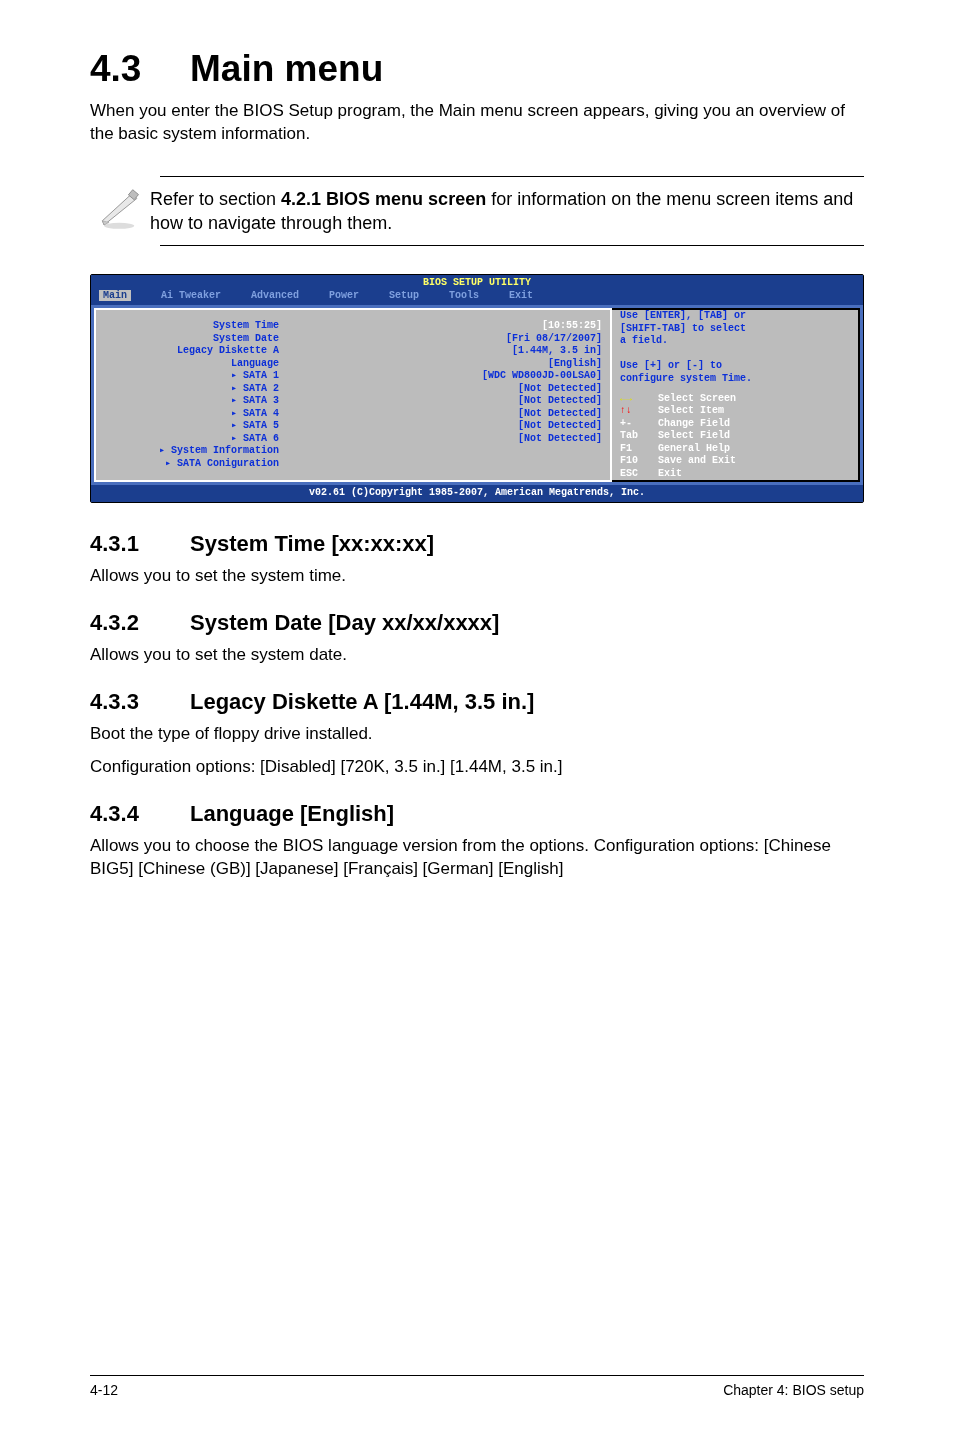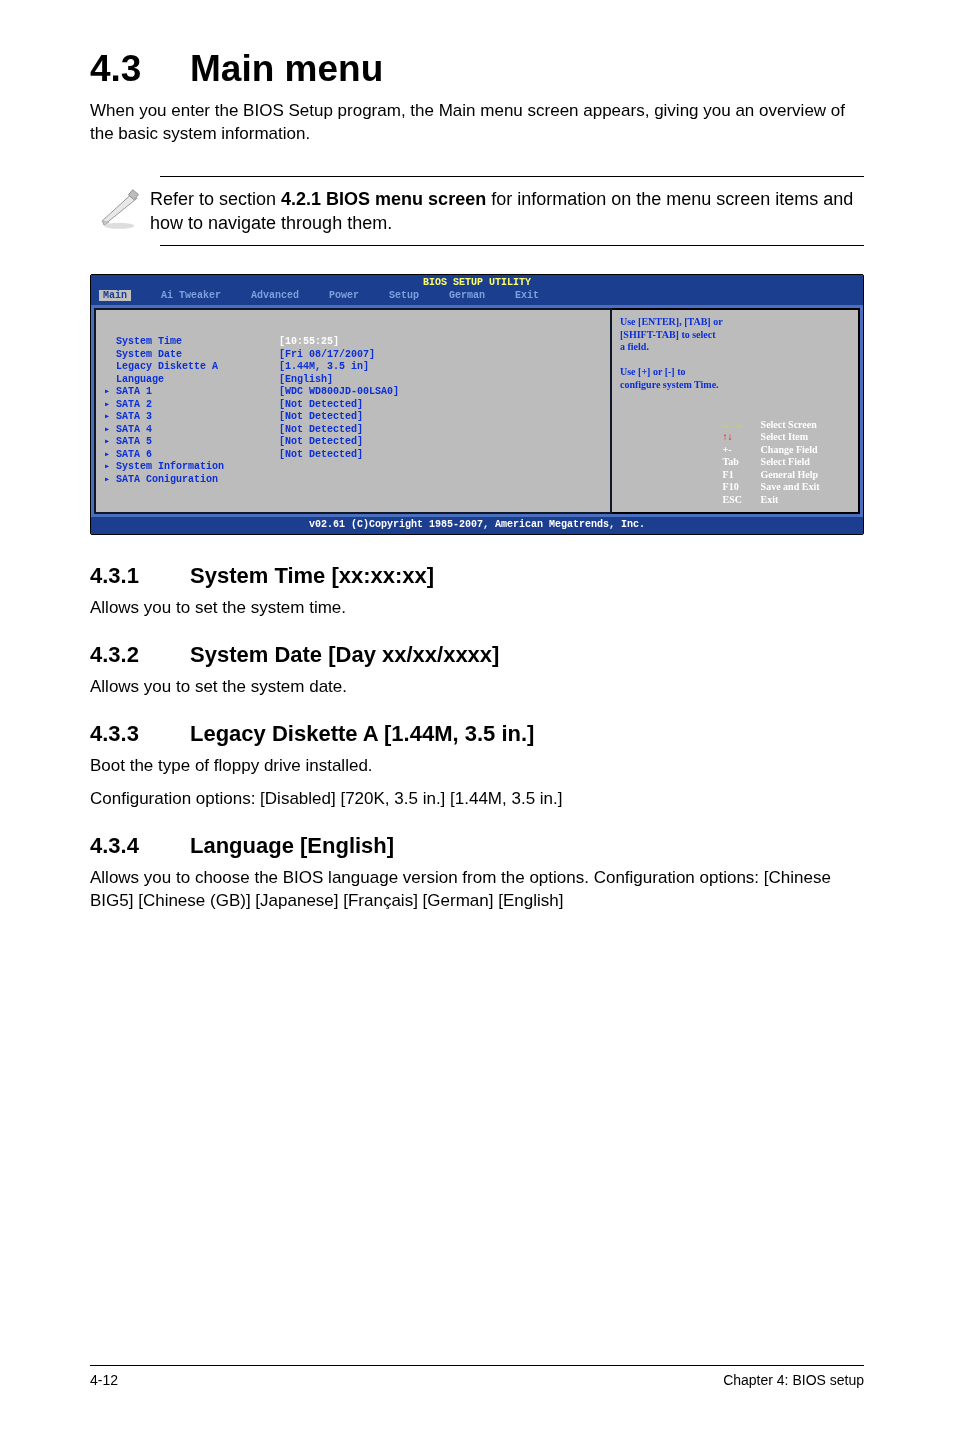--- a/index.html
+++ b/index.html
@@ -86,32 +86,32 @@
     padding: 0 4px;
   }
   .bios-body-wrap {
     display: flex;
     padding: 3px;
     background: #4a6fbe;
   }
   .bios-left {
     flex: 1 1 auto;
     background: #bcbcbc;
-    border: 2px solid #0f172a;
-    padding: 26px 8px;
+    border: 2px solid #ffffff;
+    padding: 10px 8px;
+    text-align: right;
   }
   .bios-right {
     flex: 0 0 230px;
     background: #bcbcbc;
     border: 2px solid #000;
     border-left: none;
-    padding: 6px 8px;
-    display: flex;
-    flex-direction: row;
-    font-family: Liberation Serif, serif;
+    padding: 0 8px;
+    display: flex;
+    flex-direction: column;
   }
   .bios-row {
     display: flex;
   }
   .bios-row .label { flex: 0 0 175px; white-space: pre; }
   .bios-row .value { flex: 1 1 auto; white-space: pre; }
   .bios-row.highlight .value { color: #fff; }
   .help-text { color: #0b2fd8; }
   .help-keys {
     margin-top: auto;
@@ -136,21 +136,21 @@
   }
   h2.sub .snum { display: inline-block; width: 100px; }
   p.desc {
     font-size: 17px;
     margin: 0 0 10px 0;
     line-height: 1.35;
   }
 
   .footer {
     position: absolute;
-    bottom: 50px;
+    bottom: 40px;
     left: 90px;
     right: 90px;
     border-top: 1px solid #000;
     padding-top: 6px;
     display: flex;
     justify-content: space-between;
     font-size: 14px;
   }
 </style>
 </head>
@@ -177,21 +177,21 @@
       </div>
       <div class="note-text">
         <span>Refer to section </span><b>4.2.1  BIOS menu screen</b><span> for information on the menu screen items and how to navigate through them.</span>
       </div>
     </div>
     <div class="line bottom"></div>
   </div>
 
   <div class="bios">
     <div class="bios-title">BIOS SETUP UTILITY</div>
-    <div class="bios-menubar" id="bios-menubar"><span class="active">Main</span><span>Ai Tweaker</span><span>Advanced</span><span>Power</span><span>Setup</span><span>German</span><span>Exit</span></div>
+    <div class="bios-menubar" id="bios-menubar"><span class="active">Main</span><span>Ai Tweaker</span><span>Advanced</span><span>Power</span><span>Setup</span><span>Tools</span><span>Exit</span></div>
     <div class="bios-body-wrap">
       <div class="bios-left" id="bios-left">
           <div class="bios-row highlight">
             <div class="label">  System Time</div>
             <div class="value">[10:55:25]</div>
           </div>
           <div class="bios-row">
             <div class="label">  System Date</div>
             <div class="value">[Fri 08/17/2007]</div>
           </div>

